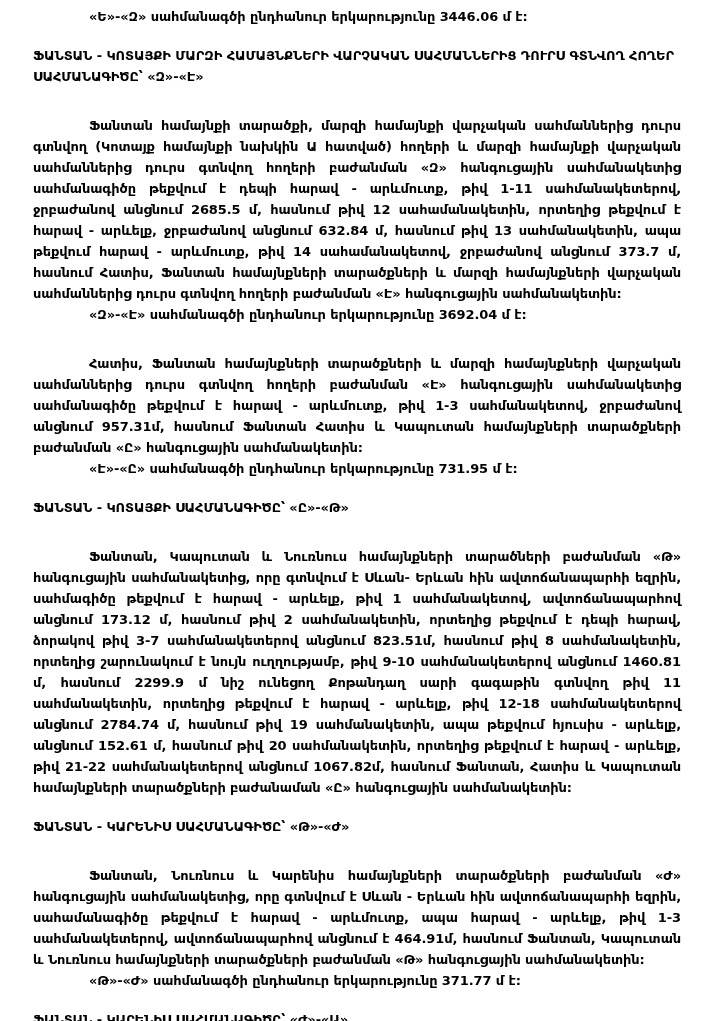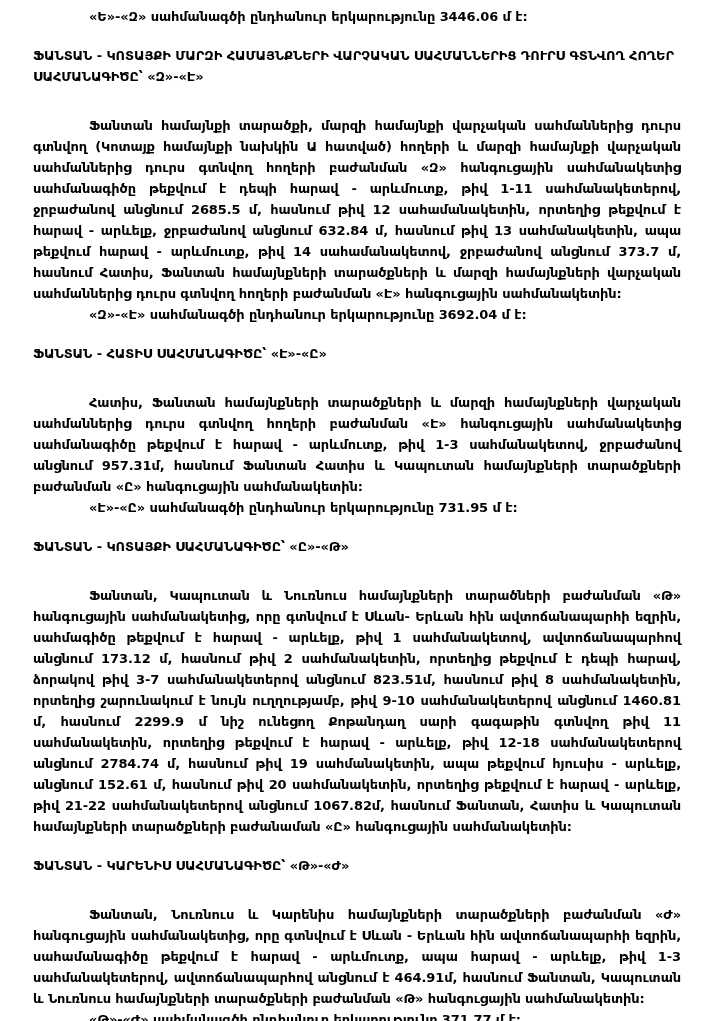--- a/index.html
+++ b/index.html
@@ -45,21 +45,20 @@
 <body>
 
 <div class="page">
 
   <p class="line indent">«Ե»-«Զ» սահմանագծի  ընդհանուր երկարությունը 3446.06 մ է:</p>
 
   <h2 class="heading">ՖԱՆՏԱՆ -  ԿՈՏԱՅՔԻ ՄԱՐԶԻ ՀԱՄԱՅՆՔՆԵՐԻ ՎԱՐՉԱԿԱՆ ՍԱՀՄԱՆՆԵՐԻՑ ԴՈՒՐՍ ԳՏՆՎՈՂ ՀՈՂԵՐ  ՍԱՀՄԱՆԱԳԻԾԸ՝  «Զ»-«Է»</h2>
   <p class="para">Ֆանտան համայնքի տարածքի,  մարզի համայնքի վարչական սահմաններից դուրս գտնվող (Կոտայք համայնքի նախկին Ա հատված)  հողերի և  մարզի համայնքի վարչական սահմաններից դուրս գտնվող հողերի բաժանման «Զ»  հանգուցային սահմանակետից սահմանագիծը թեքվում է դեպի հարավ - արևմուտք, թիվ 1-11 սահմանակետերով, ջրբաժանով անցնում 2685.5 մ, հասնում թիվ 12 սահամանակետին, որտեղից թեքվում է հարավ - արևելք, ջրբաժանով անցնում 632.84 մ, հասնում թիվ 13 սահմանակետին, ապա թեքվում հարավ - արևմուտք, թիվ 14 սահամանակետով, ջրբաժանով անցնում 373.7 մ, հասնում Հատիս, Ֆանտան համայնքների տարածքների և մարզի համայնքների վարչական սահմաններից դուրս գտնվող հողերի բաժանման «Է»  հանգուցային սահմանակետին:</p>
   <p class="line indent">«Զ»-«Է» սահմանագծի  ընդհանուր երկարությունը 3692.04 մ է:</p>
 
-  <h2 class="heading">ՖԱՆՏԱՆ - ՀԱՏԻՍ ՍԱՀՄԱՆԱԳԻԾԸ՝ «Է»-«Ը»</h2>
   <p class="para">Հատիս, Ֆանտան համայնքների տարածքների և մարզի համայնքների վարչական սահմաններից դուրս գտնվող հողերի բաժանման  «Է» հանգուցային սահմանակետից սահմանագիծը թեքվում է հարավ - արևմուտք, թիվ 1-3 սահմանակետով, ջրբաժանով անցնում 957.31մ, հասնում Ֆանտան Հատիս և Կապուտան համայնքների տարածքների բաժանման «Ը» հանգուցային սահմանակետին:</p>
   <p class="line indent">«Է»-«Ը» սահմանագծի  ընդհանուր երկարությունը 731.95 մ է:</p>
 
   <h2 class="heading">ՖԱՆՏԱՆ - ԿՈՏԱՅՔԻ ՍԱՀՄԱՆԱԳԻԾԸ՝ «Ը»-«Թ»</h2>
   <p class="para">Ֆանտան, Կապուտան և Նուռնուս համայնքների տարածների բաժանման «Թ» հանգուցային սահմանակետից, որը գտնվում է Սևան- Երևան հին ավտոճանապարհի եզրին, սահմագիծը թեքվում է հարավ - արևելք, թիվ 1 սահմանակետով, ավտոճանապարհով անցնում 173.12 մ, հասնում թիվ 2 սահմանակետին, որտեղից թեքվում է դեպի հարավ, ձորակով թիվ 3-7 սահմանակետերով անցնում 823.51մ, հասնում թիվ 8 սահմանակետին, որտեղից շարունակում է նույն ուղղությամբ, թիվ 9-10 սահմանակետերով անցնում 1460.81 մ, հասնում 2299.9 մ նիշ ունեցող Քոթանդաղ սարի գագաթին գտնվող թիվ 11 սահմանակետին, որտեղից թեքվում է հարավ - արևելք, թիվ 12-18 սահմանակետերով անցնում 2784.74 մ, հասնում թիվ 19 սահմանակետին, ապա թեքվում հյուսիս - արևելք, անցնում 152.61 մ, հասնում թիվ 20 սահմանակետին, որտեղից թեքվում է հարավ - արևելք, թիվ 21-22 սահմանակետերով անցնում 1067.82մ, հասնում Ֆանտան, Հատիս և Կապուտան համայնքների տարածքների բաժանաման «Ը» հանգուցային սահմանակետին:</p>
 
   <h2 class="heading">ՖԱՆՏԱՆ - ԿԱՐԵՆԻՍ ՍԱՀՄԱՆԱԳԻԾԸ՝ «Թ»-«Ժ»</h2>
   <p class="para">Ֆանտան, Նուռնուս և Կարենիս համայնքների տարածքների բաժանման «Ժ» հանգուցային սահմանակետից, որը գտնվում է Սևան - Երևան հին ավտոճանապարհի եզրին, սահամանագիծը թեքվում է հարավ - արևմուտք, ապա հարավ - արևելք,  թիվ 1-3 սահմանակետերով, ավտոճանապարհով անցնում է 464.91մ, հասնում Ֆանտան, Կապուտան և Նուռնուս համայնքների տարածքների բաժանման «Թ» հանգուցային սահմանակետին:</p>
   <p class="line indent">«Թ»-«Ժ» սահմանագծի  ընդհանուր երկարությունը 371.77 մ է:</p>
 

